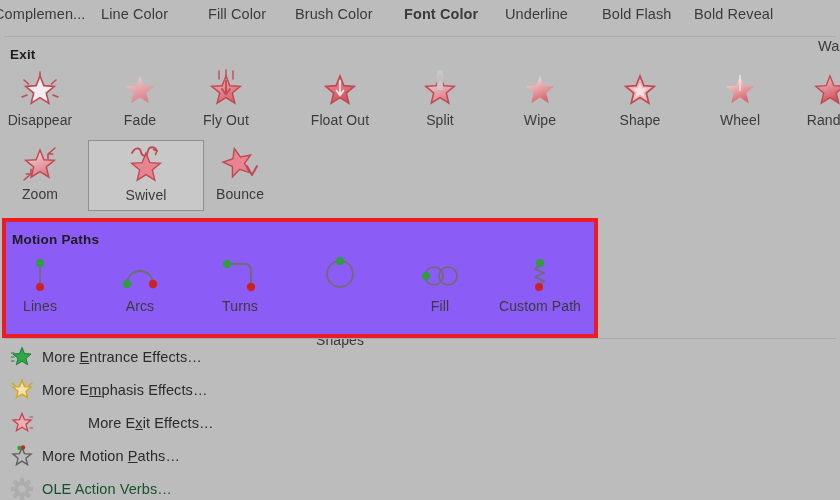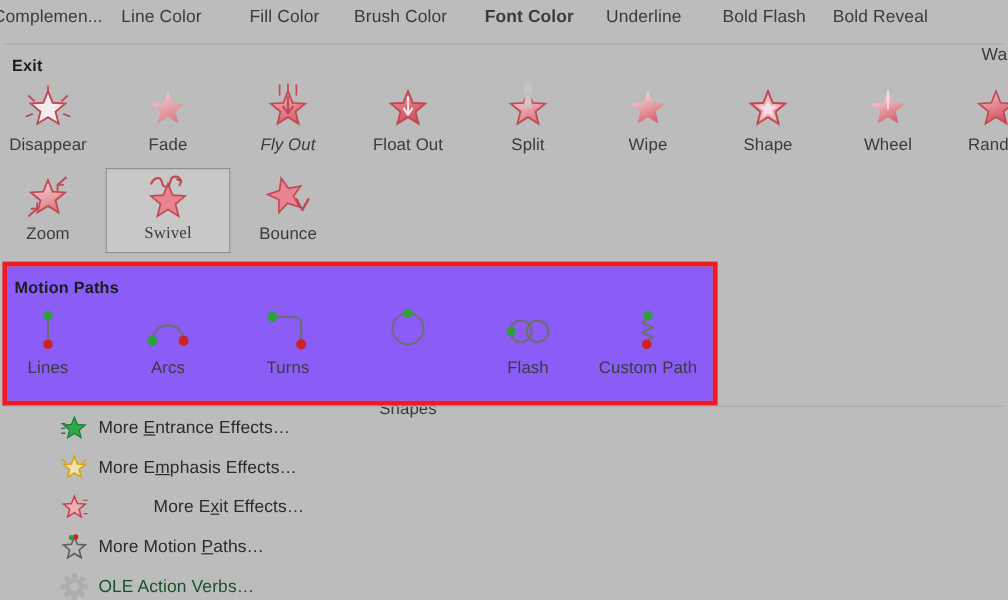--- a/index.html
+++ b/index.html
@@ -79,21 +79,21 @@
   #red-box {
     position: absolute;
     border: 4px solid #ed1c24;
     pointer-events: none;
   }
 
   
   .menu-item {
     position: absolute;
     left: 0; width: 840px; height: 33px;
-    display: flex; align-items: center; padding-left: 40px;
+    display: flex; align-items: center;
   }
   .menu-item .micon {
     width: 28px; height: 26px;
     margin-left: 8px;
     display: flex; align-items: center; justify-content: center;
     flex: 0 0 auto;
   }
   .menu-item .mlabel {
     margin-left: 6px;
     font-size: 14.5px;
@@ -148,21 +148,21 @@
               <linearGradient id="g1" x1="0" y1="0" x2="0.4" y2="1">
                 <stop offset="0%" stop-color="#f6d7da"></stop>
                 <stop offset="100%" stop-color="#dd7d87"></stop>
               </linearGradient>
             </defs>
             <path d="M22.00 6.00L25.88 15.66L36.27 16.36L28.28 23.04L30.82 33.14L22.00 27.60L13.18 33.14L15.72 23.04L7.73 16.36L18.12 15.66Z" fill="url(#g1)" stroke="none" opacity="0.92"></path>
           </svg>
         </span>
         <span class="tlabel">Fade</span>
       </div>
-      <div class="tile" style="left: 190px; top: 66px; font-style: italic;">
+      <div class="tile" style="left: 176px; top: 66px;">
         <span class="glyph">
           <svg width="44" height="40" viewBox="0 0 44 40">
             <defs>
               <linearGradient id="g2" x1="0" y1="0" x2="0.4" y2="1">
                 <stop offset="0%" stop-color="#f0b7bd"></stop>
                 <stop offset="100%" stop-color="#d9666f"></stop>
               </linearGradient>
             </defs>
             <path d="M22.00 6.00L25.88 15.66L36.27 16.36L28.28 23.04L30.82 33.14L22.00 27.60L13.18 33.14L15.72 23.04L7.73 16.36L18.12 15.66Z" fill="url(#g2)" stroke="#c04a54" stroke-width="1.5"></path>
             <g stroke="#c04a54" stroke-width="1.4" stroke-linecap="round">
@@ -268,21 +268,21 @@
             </defs>
             <path d="M22.00 6.00L25.88 15.66L36.27 16.36L28.28 23.04L30.82 33.14L22.00 27.60L13.18 33.14L15.72 23.04L7.73 16.36L18.12 15.66Z" fill="url(#g9)" stroke="#c04a54" stroke-width="1.5"></path>
             <g stroke="#c04a54" stroke-width="1.6" stroke-linecap="round" stroke-linejoin="round" fill="none">
               <path d="M37 4 L30 10 M30 10 L34.6 10 M30 10 L30 14.6"></path>
               <path d="M6 36 L13 30 M13 30 L8.4 30 M13 30 L13 25.4"></path>
             </g>
           </svg>
         </span>
         <span class="tlabel">Zoom</span>
       </div>
-      <div class="tile selected" style="left: 88px; top: 140px; width: 104px; height: 71px; font-family: Liberation Serif, serif;">
+      <div class="tile selected" style="left: 88px; top: 140px; width: 116px; height: 71px;">
         <span class="glyph">
           <svg width="44" height="40" viewBox="0 0 44 40">
             <path d="M22.00 8.00L25.88 17.66L36.27 18.36L28.28 25.04L30.82 35.14L22.00 29.60L13.18 35.14L15.72 25.04L7.73 18.36L18.12 17.66Z" fill="#e8848f" stroke="#c04a54" stroke-width="1.4"></path>
             <path d="M8 8 C11 2, 16 2, 17 7 C18 12, 23 12, 24 6 C25 1, 31 1, 33 6" fill="none" stroke="#c04a54" stroke-width="1.8" stroke-linecap="round"></path>
             <path d="M33 6 L29.5 4.5 M33 6 L31.5 9.5" fill="none" stroke="#c04a54" stroke-width="1.6" stroke-linecap="round"></path>
           </svg>
         </span>
         <span class="tlabel">Swivel</span>
       </div>
       <div class="tile" style="left: 190px; top: 140px;">
@@ -340,21 +340,21 @@
         <span class="tlabel">Shapes</span>
       </div>
       <div class="tile" style="left: 390px; top: 252px;">
         <span class="glyph">
           <svg width="48" height="38" viewBox="0 0 48 38">
             <circle cx="18" cy="19" r="9" fill="none" stroke="#6e6e6e" stroke-width="1.7"></circle>
             <circle cx="32" cy="19" r="9" fill="none" stroke="#6e6e6e" stroke-width="1.7"></circle>
             <circle cx="10" cy="19" r="4" fill="#2e9e3e"></circle>
           </svg>
         </span>
-        <span class="tlabel">Flash</span>
+        <span class="tlabel">Fill</span>
       </div>
       <div class="tile" style="left: 490px; top: 252px;">
         <span class="glyph">
           <svg width="48" height="38" viewBox="0 0 48 38">
             <path d="M24 8 L19 12 L28 16 L19 20 L28 24 L21 28" fill="none" stroke="#6e6e6e" stroke-width="1.8" stroke-linejoin="round"></path>
             <circle cx="24" cy="6" r="4" fill="#2e9e3e"></circle>
             <circle cx="23" cy="30" r="4" fill="#cc2222"></circle>
           </svg>
         </span>
         <span class="tlabel">Custom Path</span>

